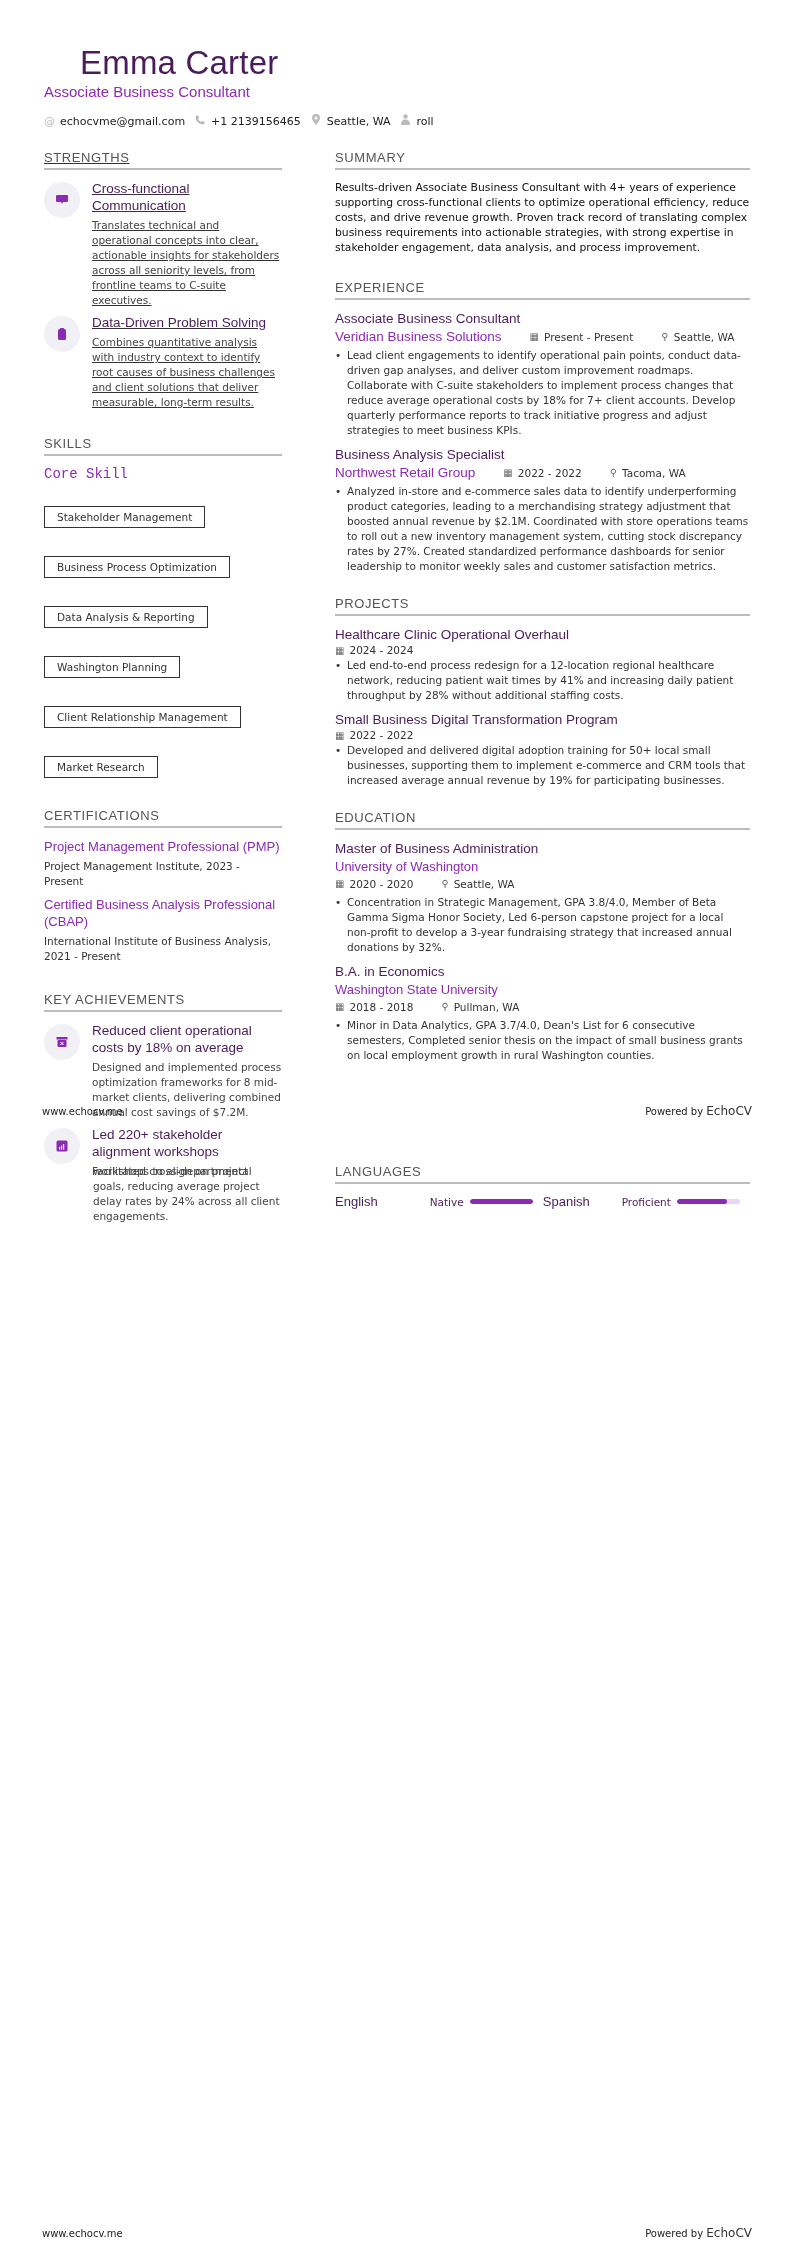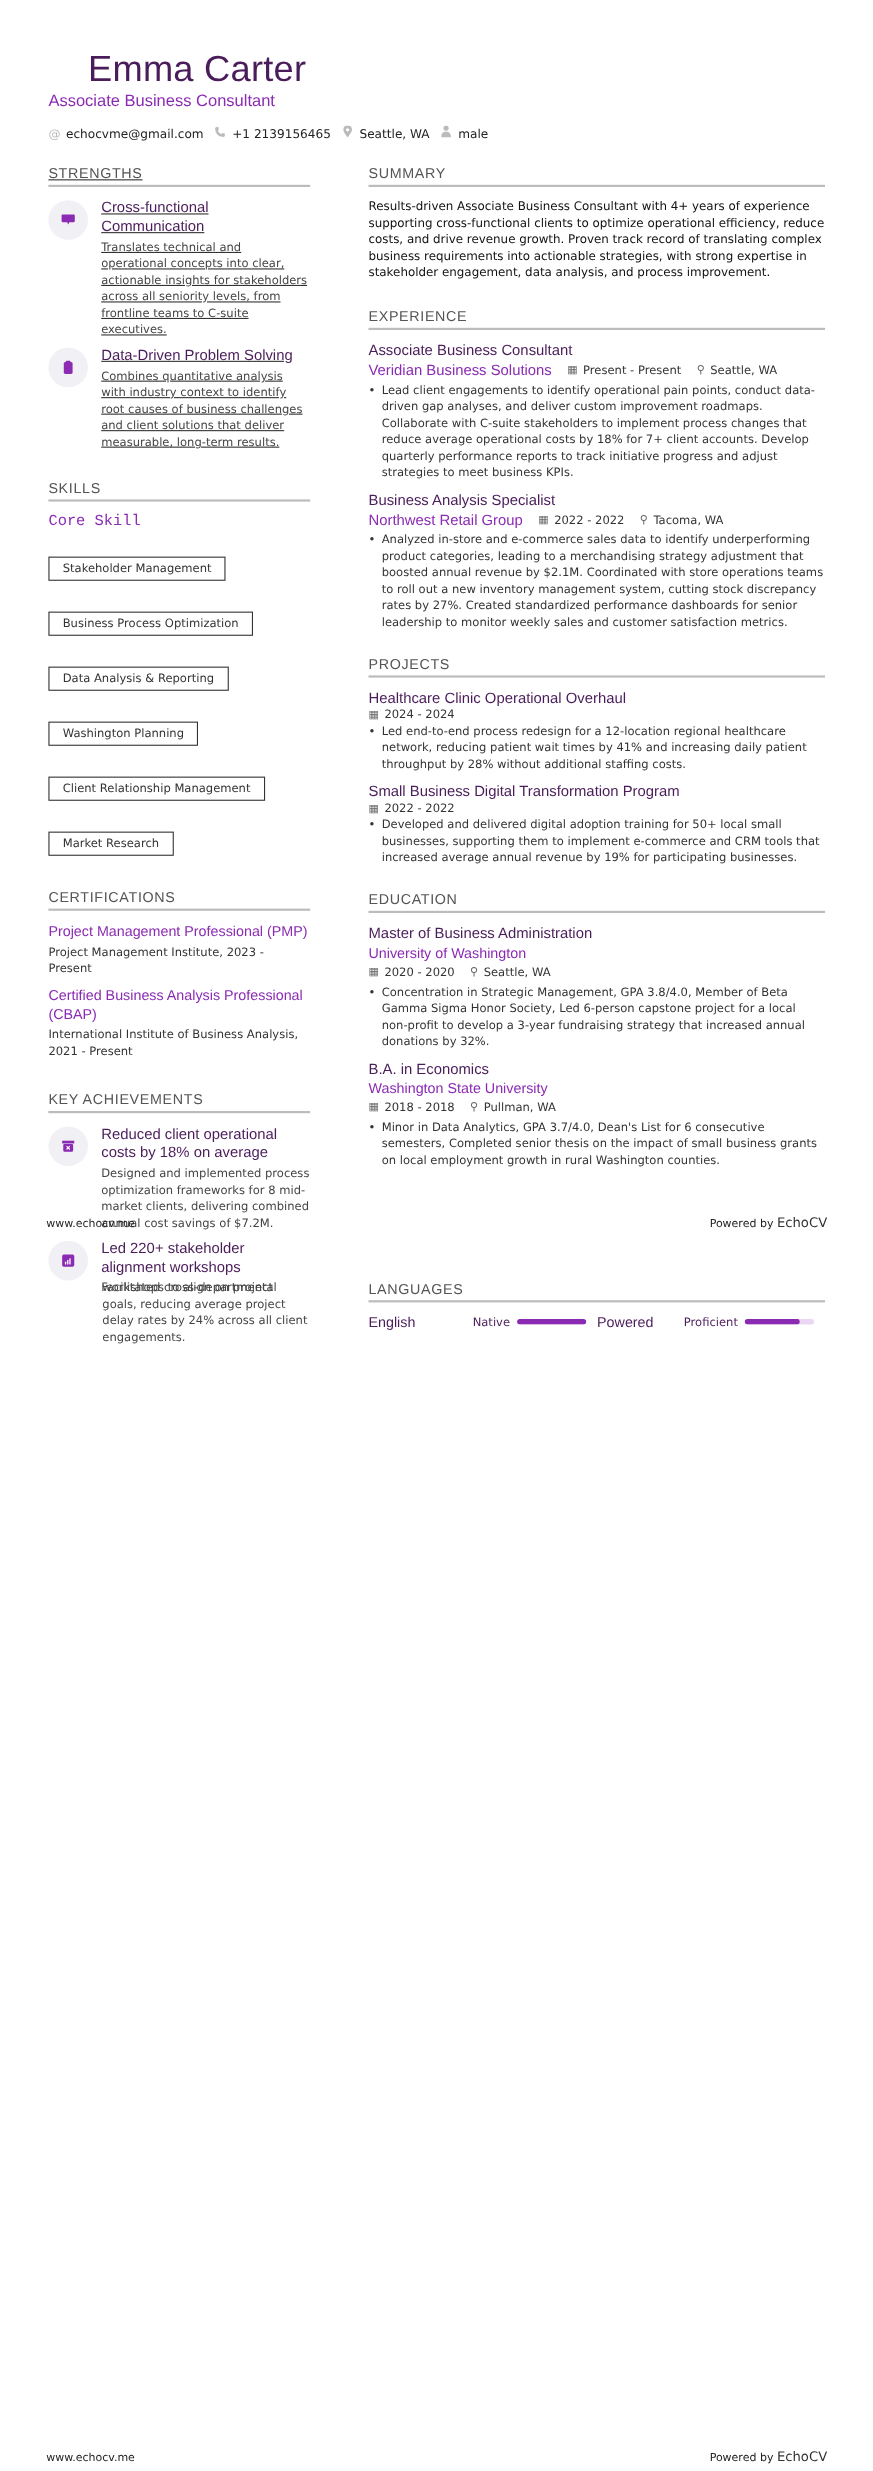--- a/index.html
+++ b/index.html
@@ -29,21 +29,21 @@
   .skill-tag { display: inline-block; border: 1.3px solid #333; padding: 4px 12px; font-size: 10.5px; color: #333; margin-bottom: 8px; margin-top: 20px; }
   .skills-list { display: flex; flex-direction: column; align-items: flex-start; }
 
   .cert-title { font-family: "Liberation Sans", sans-serif; font-size: 13px; color: #8b2bb3; line-height: 17px; margin-bottom: 4px; }
   .cert-org { font-size: 10.5px; color: #333; line-height: 15px; margin-bottom: 7px; }
 
   .summary-text { font-size: 10.8px; color: #111; line-height: 15px; }
 
   .job { margin-bottom: 8px; }
   .job-title { font-family: "Liberation Sans", sans-serif; font-size: 13.5px; color: #4a1d5a; line-height: 18px; }
-  .job-meta { display: flex; gap: 14px; line-height: 18px; }
+  .job-meta { display: flex; gap: 28px; line-height: 18px; }
   .company { font-family: "Liberation Sans", sans-serif; font-size: 13.5px; color: #8b2bb3; }
   .meta-item { display: flex; align-items: center; gap: 5px; font-size: 10.5px; color: #333; }
   .meta-icon { color: #666; font-size: 10px; }
   .bullet { display: flex; gap: 8px; font-size: 10.5px; color: #333; line-height: 15px; margin-top: 2px; }
   .bullet-dot { flex: none; width: 4px; }
 
   .edu-school { font-family: "Liberation Sans", sans-serif; font-size: 13px; color: #8b2bb3; line-height: 17px; }
 
   .footer { position: absolute; left: 42px; right: 42px; display: flex; justify-content: space-between; align-items: baseline; font-size: 10px; color: #222; }
   .powered { font-size: 10px; }
@@ -83,21 +83,21 @@
       </span>
       <span>Seattle, WA</span>
     </div>
     <div class="contact">
       <span class="cicon">
         <svg width="9" height="11" viewBox="0 0 9 11">
             <circle cx="4.5" cy="2.5" r="2.3" fill="#bbb"></circle>
             <path d="M0 11 Q0 5.5 4.5 5.5 Q9 5.5 9 11Z" fill="#bbb"></path>
           </svg>
       </span>
-      <span>male</span>
+      <span>roll</span>
     </div>
   </div>
 </div>
 
 <div class="col-left" style="top:150px;">
   <section style="margin-bottom:26px;text-decoration:underline;">
     <div class="sec-title">STRENGTHS</div>
     <div class="strength">
       <div class="icircle">
         <svg viewBox="0 0 14 14">
@@ -302,21 +302,21 @@
 
 <div class="col-right" style="top:1164px;">
   <section>
     <div class="sec-title">LANGUAGES</div>
     <div class="lang-row">
       <span class="lang-name">English</span>
       <span class="lang-level">Native</span>
       <span class="lang-bar">
           <span class="lang-fill" style="display:block;width:100%;"></span>
         </span>
-      <span class="lang-name" style="width:80px;">Powered</span>
+      <span class="lang-name" style="width:80px;">Spanish</span>
       <span class="lang-level">Proficient</span>
       <span class="lang-bar">
           <span class="lang-fill" style="display:block;width:80%;"></span>
         </span>
     </div>
   </section>
 </div>
 
 <div class="footer" style="top:2226px;">
   <span>www.echocv.me</span>

